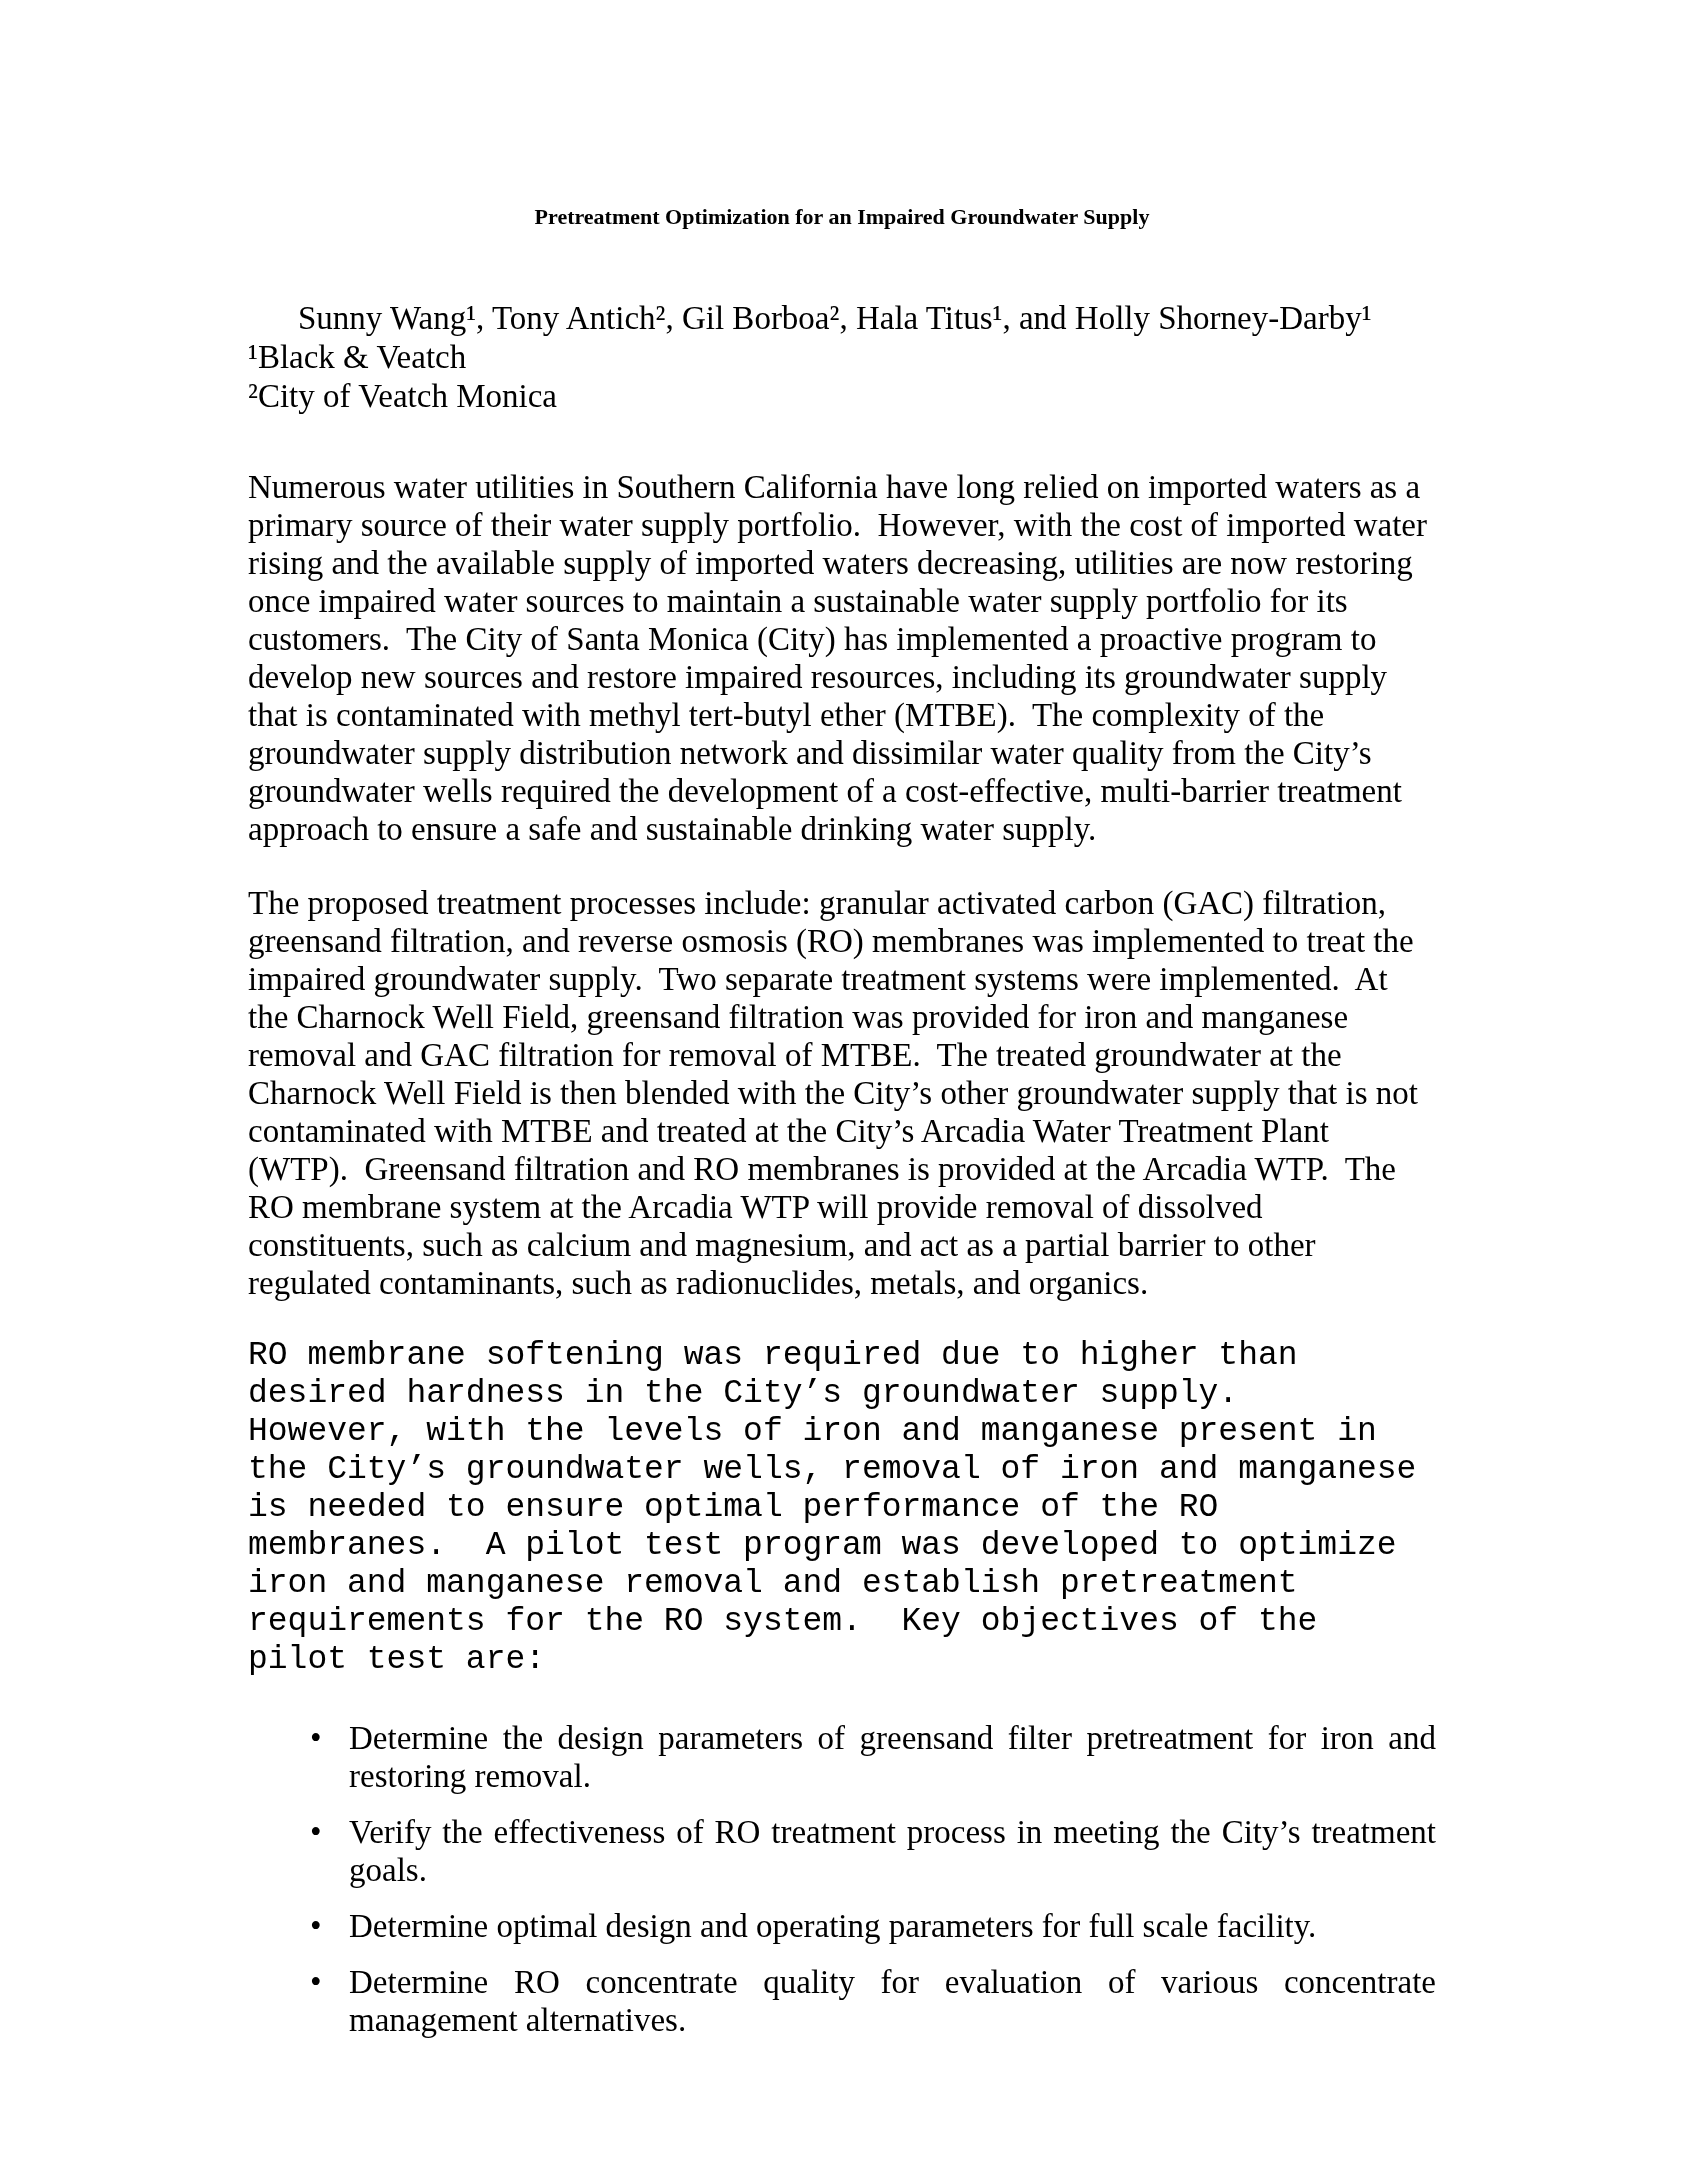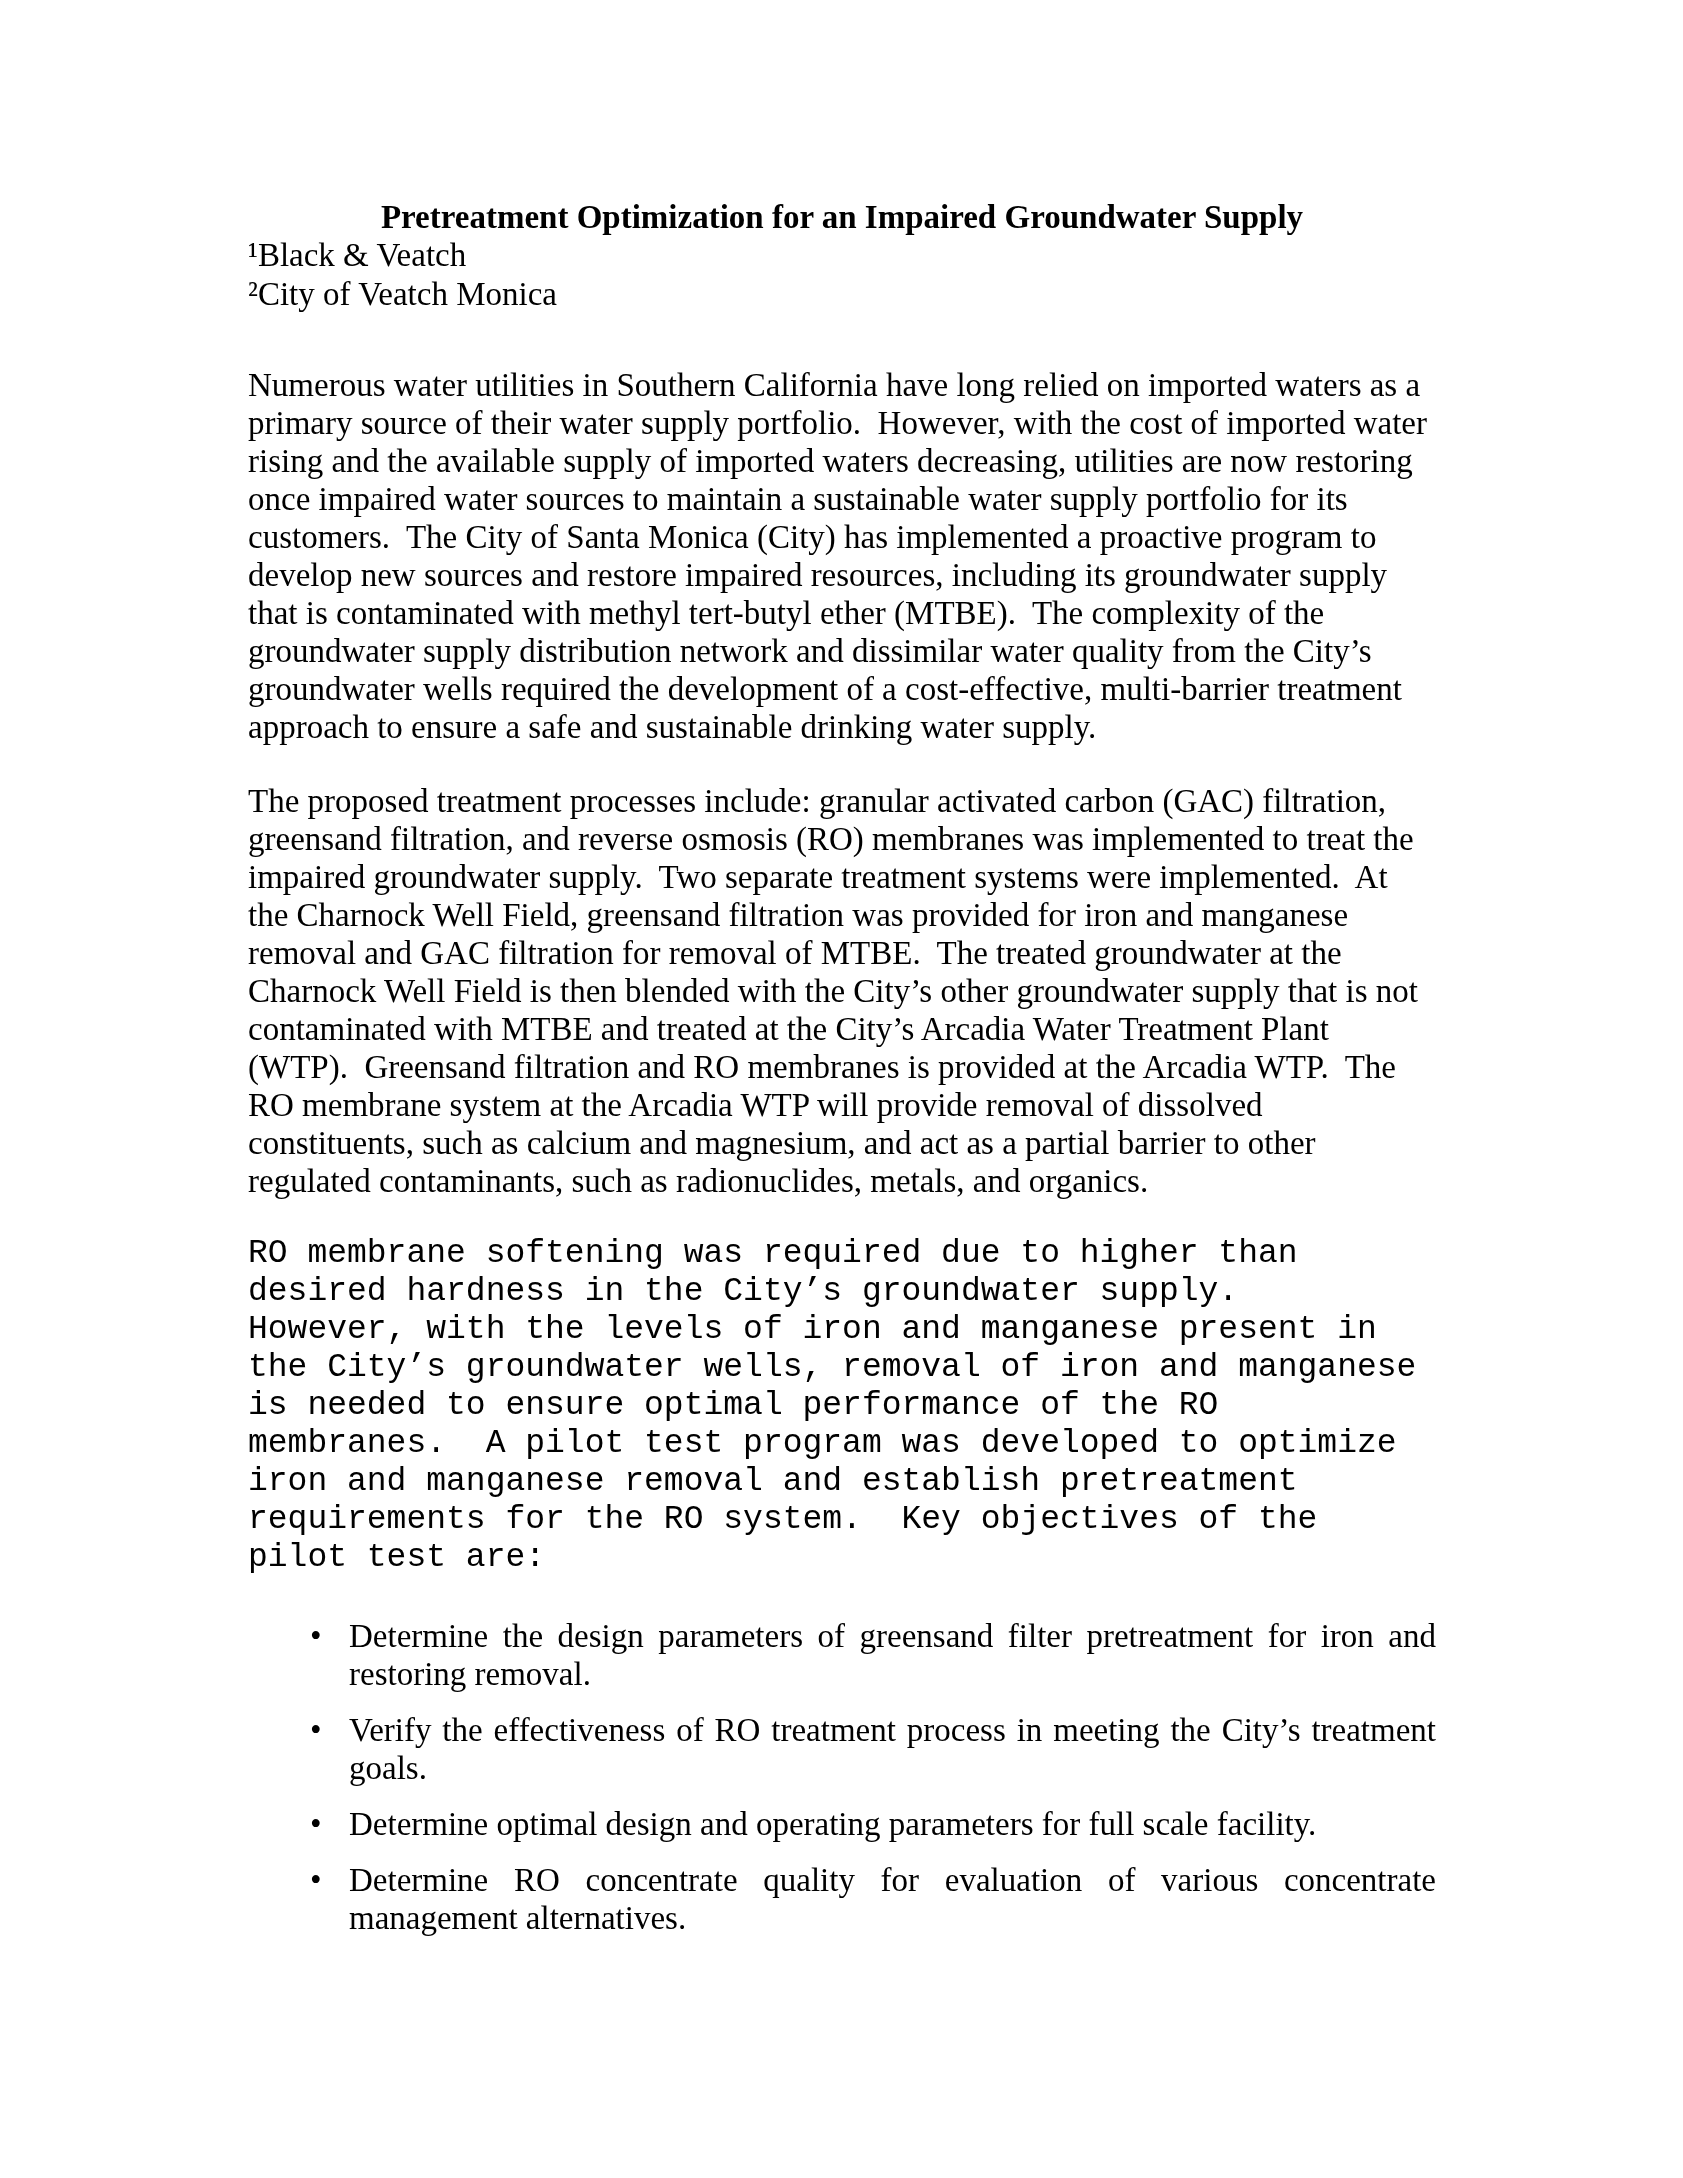--- a/index.html
+++ b/index.html
@@ -23,21 +23,21 @@
     overflow: hidden;
   }
   .content {
     position: absolute;
     left: 248px;
     top: 0;
     width: 1188px;
   }
   .title {
     margin: 198px 0 0 0;
-    font-size: 33px;
+    font-size: 22px;
     line-height: 38px;
     font-weight: 700;
     text-align: center;
   }
   .authors {
     margin-top: 63px;
     padding-left: 50px;
     line-height: 39px;
   }
   .affiliation {
@@ -69,20 +69,21 @@
   }
 </style>
 </head>
 <body>
 
 <div class="page">
   <div class="content">
 
     <h1 class="title">Pretreatment Optimization for an Impaired Groundwater Supply</h1>
 
+    <div class="authors">Sunny Wang¹, Tony Antich², Gil Borboa², Hala Titus¹, and Holly Shorney-Darby¹</div>
 
     <div class="affiliation">¹Black &amp; Veatch</div>
 
     <div class="affiliation">²City of Veatch Monica</div>
 
     <p class="para para-1">Numerous water utilities in Southern California have long relied on imported waters as a primary source of their water supply portfolio.  However, with the cost of imported water rising and the available supply of imported waters decreasing, utilities are now restoring once impaired water sources to maintain a sustainable water supply portfolio for its customers.  The City of Santa Monica (City) has implemented a proactive program to develop new sources and restore impaired resources, including its groundwater supply that is contaminated with methyl tert-butyl ether (MTBE).  The complexity of the groundwater supply distribution network and dissimilar water quality from the City’s groundwater wells required the development of a cost-effective, multi-barrier treatment approach to ensure a safe and sustainable drinking water supply.</p>
 
     <p class="para para-2">The proposed treatment processes include: granular activated carbon (GAC) filtration, greensand filtration, and reverse osmosis (RO) membranes was implemented to treat the impaired groundwater supply.  Two separate treatment systems were implemented.  At the Charnock Well Field, greensand filtration was provided for iron and manganese removal and GAC filtration for removal of MTBE.  The treated groundwater at the Charnock Well Field is then blended with the City’s other groundwater supply that is not contaminated with MTBE and treated at the City’s Arcadia Water Treatment Plant (WTP).  Greensand filtration and RO membranes is provided at the Arcadia WTP.  The RO membrane system at the Arcadia WTP will provide removal of dissolved constituents, such as calcium and magnesium, and act as a partial barrier to other regulated contaminants, such as radionuclides, metals, and organics.</p>
 
     <p class="para para-3">RO membrane softening was required due to higher than desired hardness in the City’s groundwater supply.  However, with the levels of iron and manganese present in the City’s groundwater wells, removal of iron and manganese is needed to ensure optimal performance of the RO membranes.  A pilot test program was developed to optimize iron and manganese removal and establish pretreatment requirements for the RO system.  Key objectives of the pilot test are:</p>

